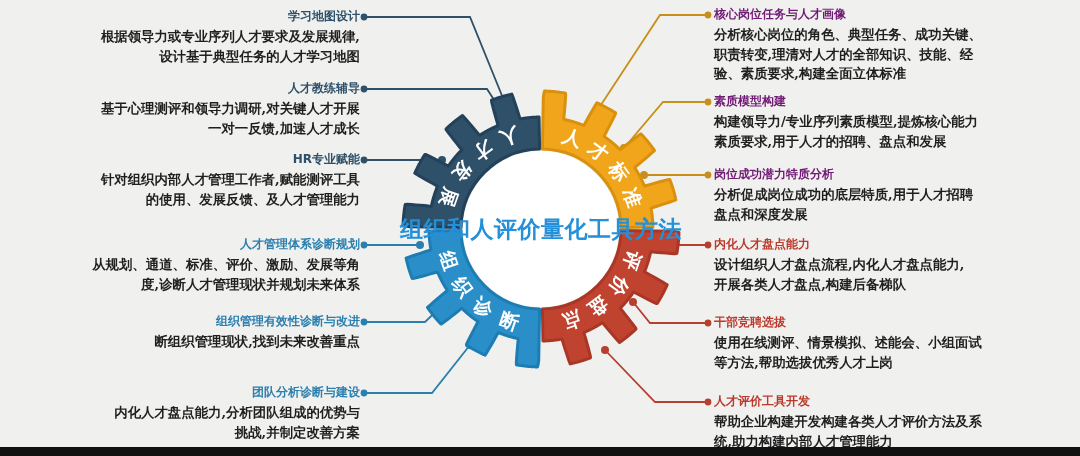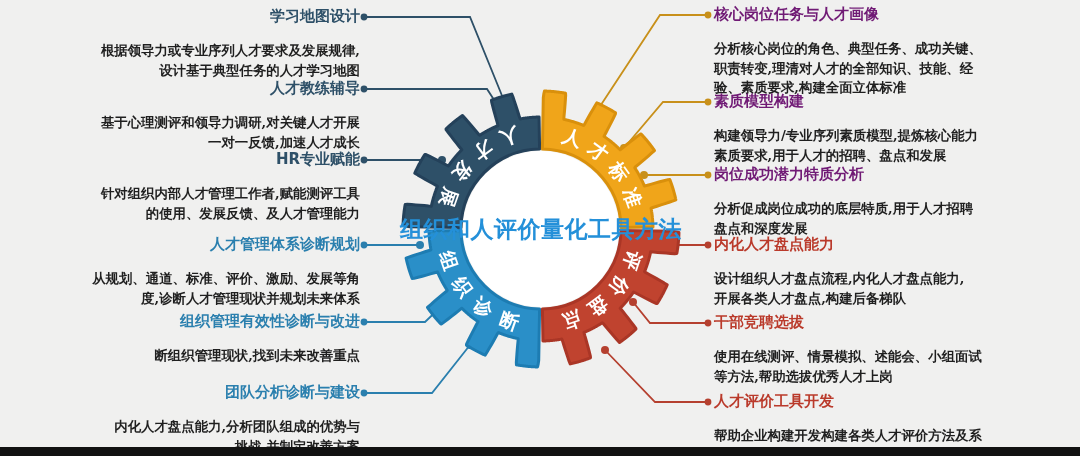--- a/index.html
+++ b/index.html
@@ -59,32 +59,32 @@
   
   .callout {
     position: absolute;
     width: 360px;
   }
   .callout.left  { text-align: right; }
   .callout.right { text-align: left; }
   .c-title {
     font-family: "DejaVu Sans", sans-serif;
     font-weight: bold;
-    font-size: 15px;
+    font-size: 12px;
     line-height: 20px;
     letter-spacing: 0px;
     white-space: nowrap;
   }
   .c-body {
     font-family: "DejaVu Serif", serif;
     font-weight: bold;
     font-size: 13.4px;
     line-height: 19.5px;
     color: #1f1f1f;
-    margin-top: 15px;
+    margin-top: 1px;
   }
   .c-body span { display: block; }
   
   .t-darkblue  { color: #2e5068; }
   .t-lightblue { color: #2a7fae; }
   .t-orange    { color: #701a75; }
   .t-red       { color: #ba3a2b; }
 </style>
 </head>
 <body>

